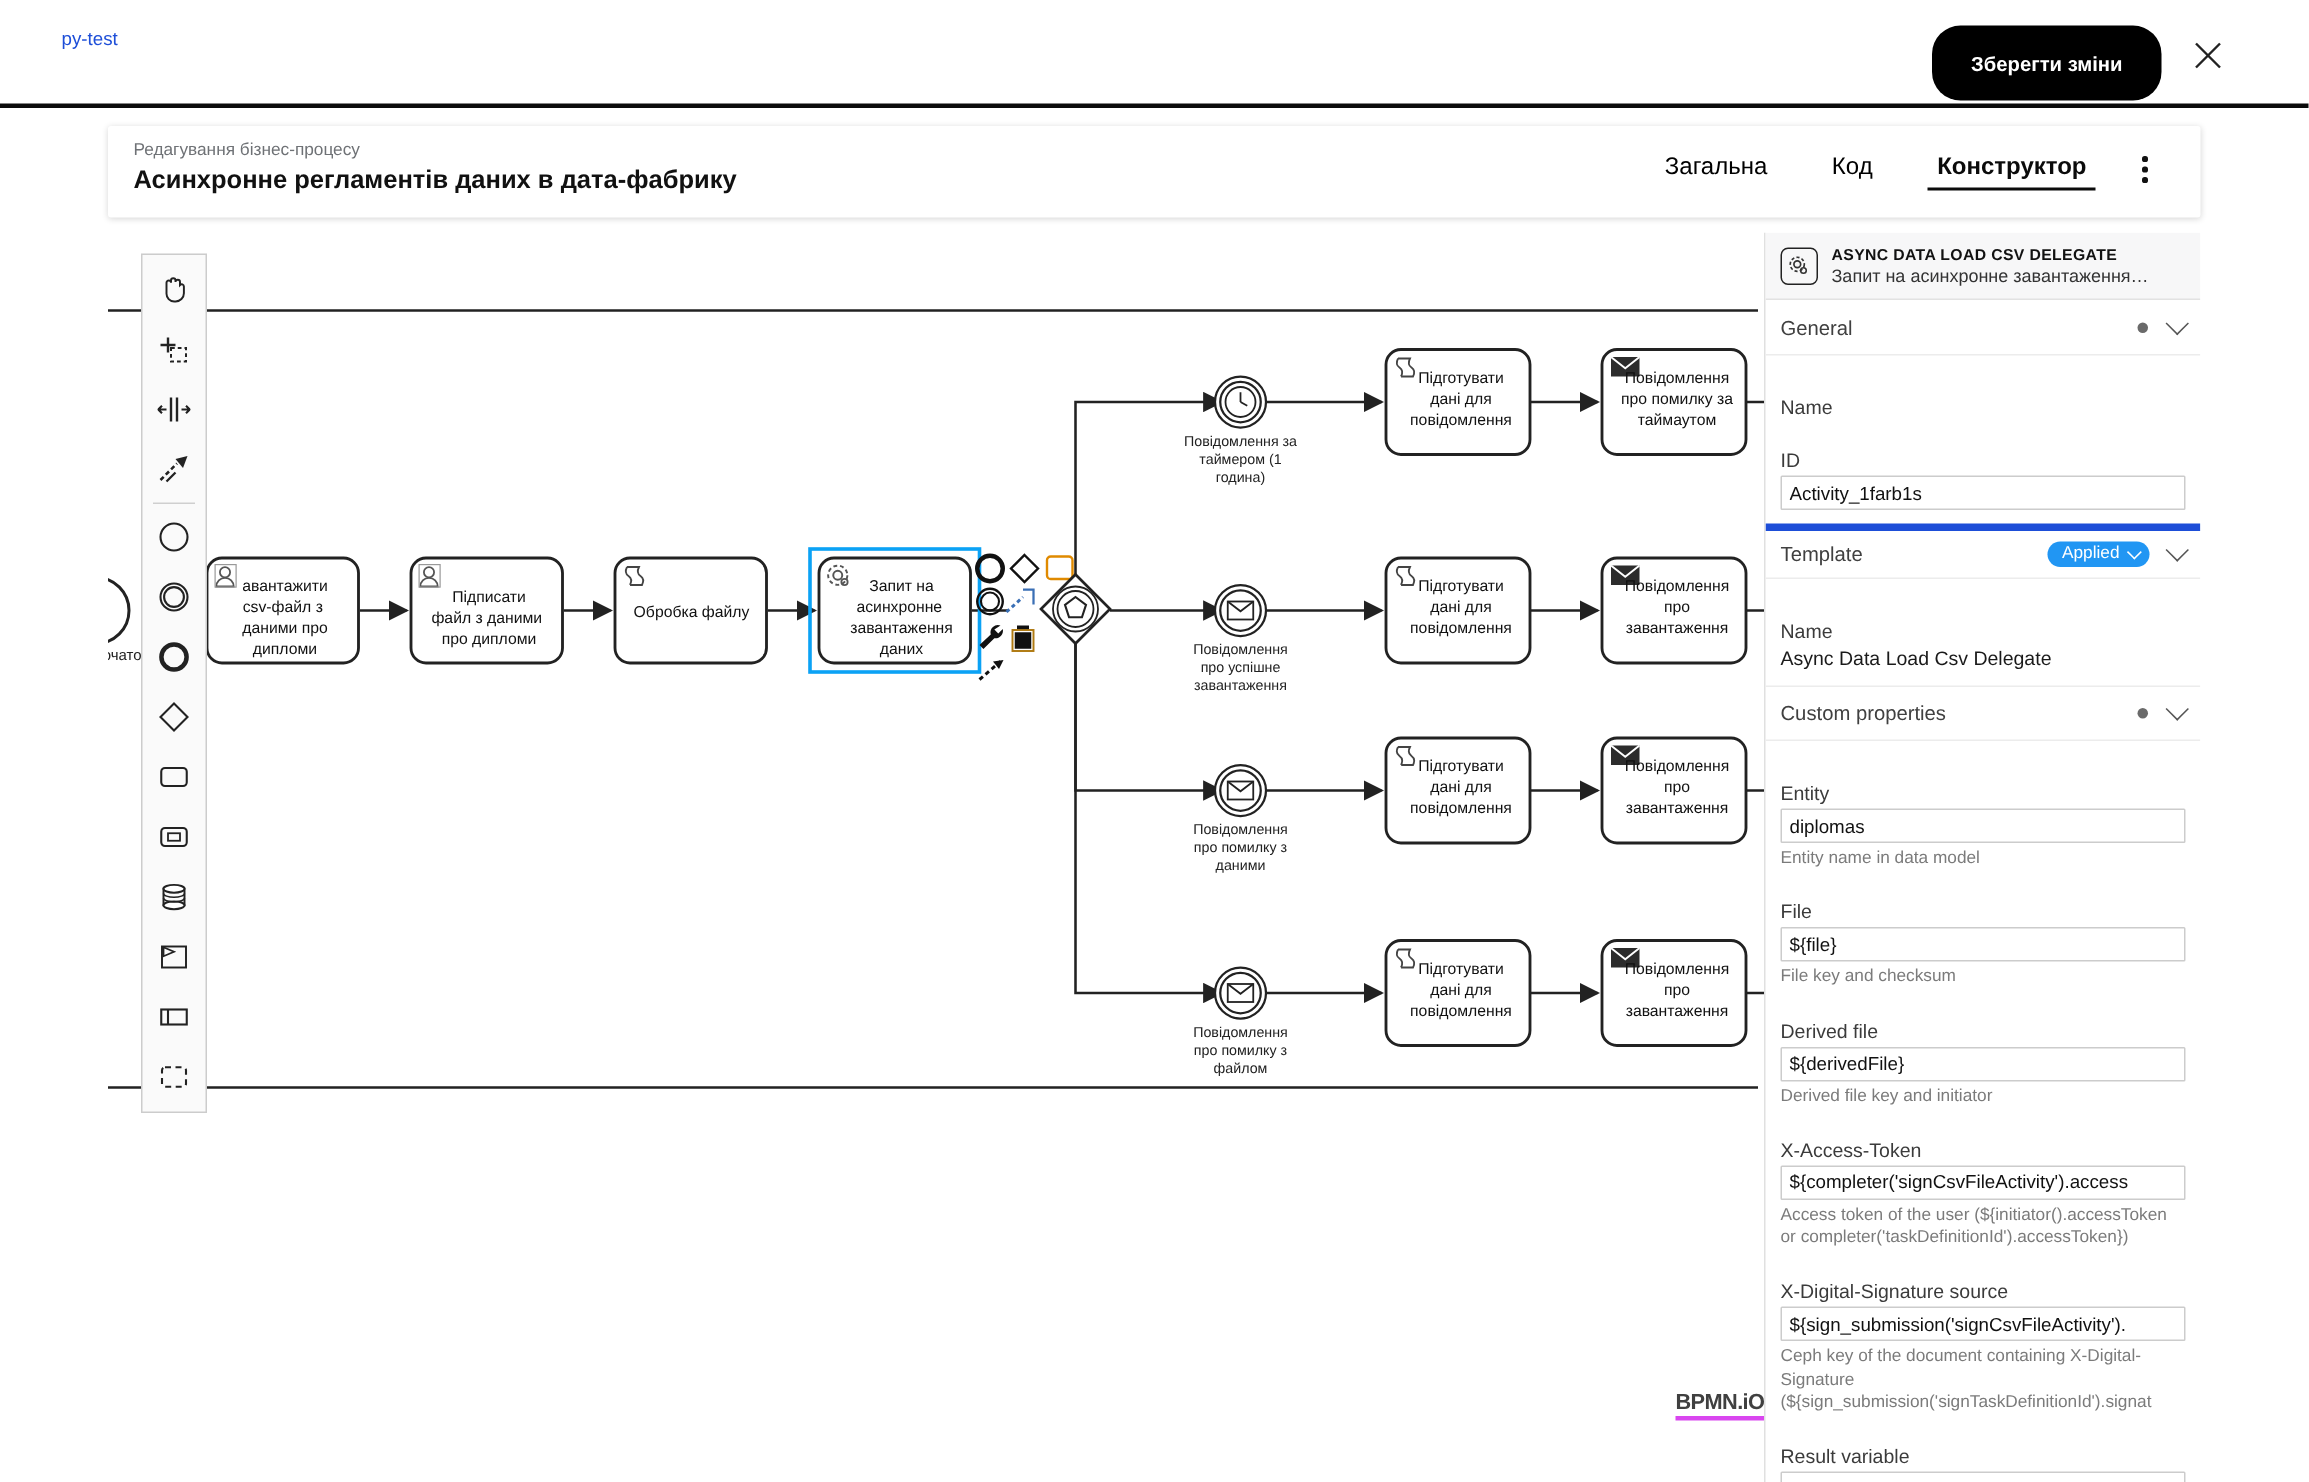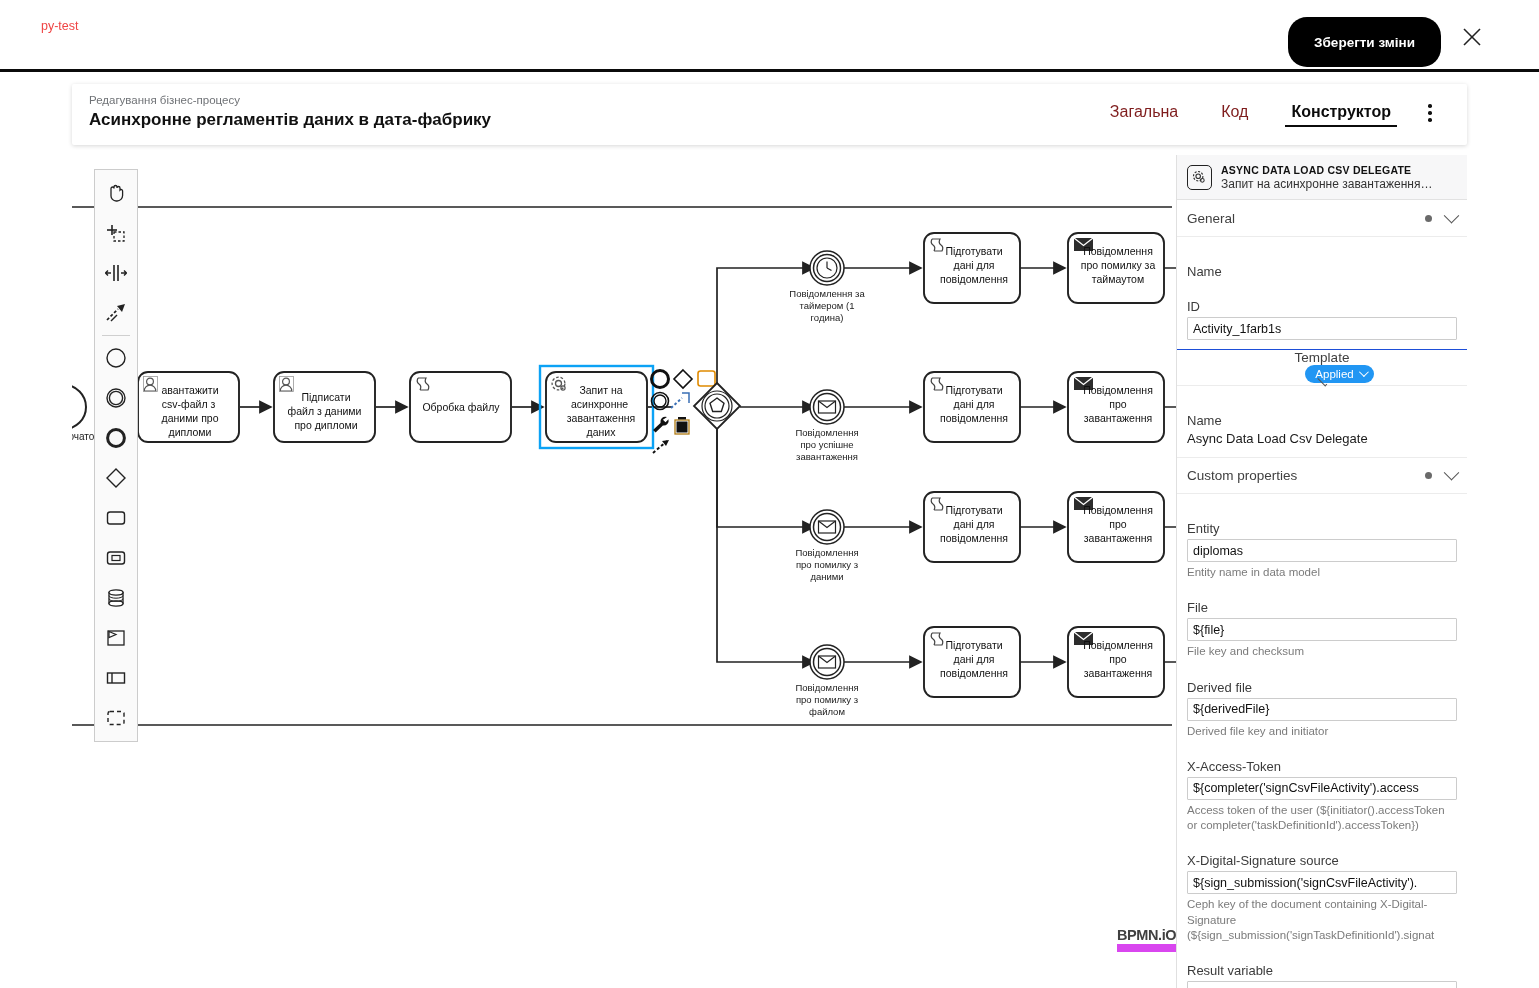--- a/index.html
+++ b/index.html
@@ -13,21 +13,21 @@
   }
 
   
   #topbar {
     position: absolute; left: 0; top: 0; width: 1539px; height: 72px;
     background: #fff;
     border-bottom: 3px solid #0b0b0b;
   }
   #brand { position: absolute; left: 41px; top: 16px; }
   #brand .title { font-size: 19px; font-weight: bold; color: #111; letter-spacing: .1px; }
-  #brand .sub { font-size: 12.5px; color: #ef4444; margin-top: 3px; }
+  #brand .sub { font-size: 12.5px; color: #1d4ed8; margin-top: 3px; }
 
   #save-btn {
     position: absolute; right: 98px; top: 17px;
     height: 50px; min-width: 152px; padding: 0 26px;
     border: none; border-radius: 19px;
     background: #000; color: #fff;
     font-family: "Liberation Sans", sans-serif;
     font-size: 13.5px; font-weight: bold; cursor: pointer;
   }
   #close-btn {
@@ -42,21 +42,21 @@
     position: absolute; left: 72px; top: 84px; width: 1395px; height: 61px;
     background: #fff;
     box-shadow: 0 1px 4px rgba(0,0,0,0.16);
     border-radius: 2px;
   }
   #bp-crumb { position: absolute; left: 17px; top: 10px; font-size: 11.5px; color: #6f7276; }
   #bp-title { position: absolute; left: 17px; top: 26px; font-size: 17px; font-weight: bold; color: #111; }
 
   #tabs { position: absolute; right: 70px; top: 0; height: 61px; display: flex; align-items: center; gap: 31px; }
   .tab {
-    font-size: 16px; color: #7f1d1d; cursor: pointer;
+    font-size: 16px; color: #000000; cursor: pointer;
     padding-bottom: 4px; border-bottom: 2.5px solid transparent;
     background: none; border-top: none; border-left: none; border-right: none;
     font-family: "Liberation Sans", sans-serif;
   }
   .tab.active { color: #0b0b0b; font-weight: bold; border-bottom-color: #0b0b0b; }
   #kebab { position: absolute; right: 27px; top: 20px; width: 20px; height: 22px; cursor: pointer; }
   #kebab i { display: block; width: 3.5px; height: 3.5px; border-radius: 50%; background: #111; margin: 0 auto 3.6px; }
 
   
   #canvas-wrap {
@@ -124,21 +124,21 @@
     font-family: "Liberation Sans", sans-serif; font-size: 12.5px; color: #111;
     border-radius: 1px;
   }
   .fld-static { font-size: 13px; color: #1a1a1a; margin: 1px 0 2px; }
   .fld-hint { font-size: 11.5px; color: #7b7b7b; line-height: 1.33; margin: 3px 0 2px; }
 
   #bpmn-logo {
     position: absolute; left: 1045px; top: 772px;
     font-family: "Liberation Sans", sans-serif;
     font-size: 14.5px; font-weight: bold; letter-spacing: -.4px;
-    color: #404040; border-bottom: 8px solid #d946ef; padding-bottom: 1px;
+    color: #404040; border-bottom: 3px solid #d946ef; padding-bottom: 1px;
     cursor: pointer;
   }
   text { font-family: "Liberation Sans", sans-serif; }
 </style>
 </head>
 <body>
 
 <div id="topbar">
   <div id="brand">
     <div class="sub">py-test</div>
@@ -519,21 +519,21 @@
       <span class="gt">General</span>
       <span class="dot"></span>
       <span class="chev"></span>
     </div>
     <div class="grp-body">
       <div class="fld-label">Name</div>
       <div class="fld-label">ID</div>
       <input class="fld-input" value="Activity_1farb1s" style="">
     </div>
 
-    <div class="grp-head" style="border-top:1px solid #1d4ed8;flex-direction:column;">
+    <div class="grp-head" style="border-top:5px solid #1d4ed8;">
       <span class="gt">Template</span>
       <span class="badge">
         <span>Applied</span>
         <span class="bchev"></span>
       </span>
       <span class="chev"></span>
     </div>
     <div class="grp-body">
       <div class="fld-label">Name</div>
       <div class="fld-static">Async Data Load Csv Delegate</div>

